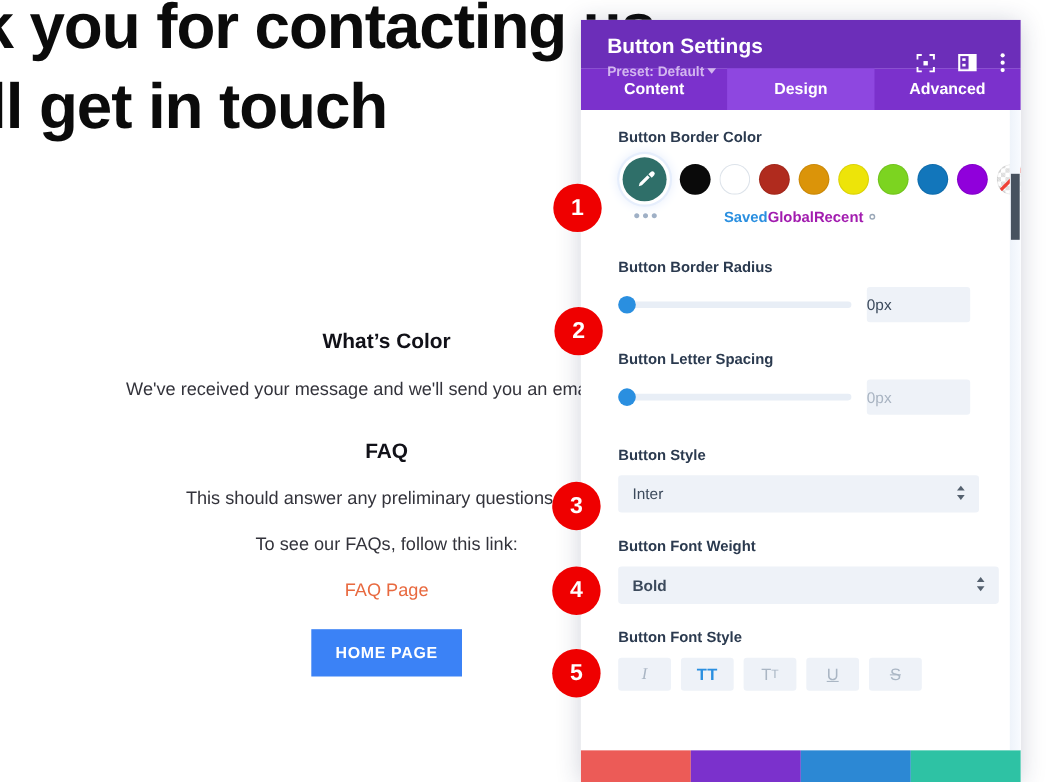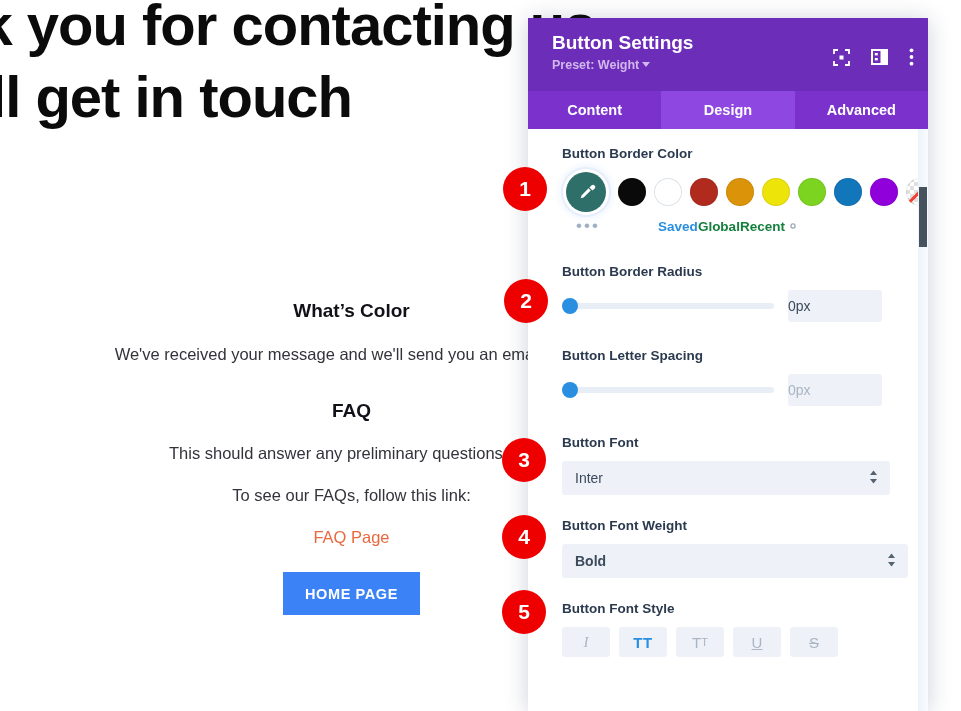--- a/index.html
+++ b/index.html
@@ -99,21 +99,21 @@
     width: 400px;
     height: 693px;
     background: #ffffff;
     box-shadow: 0 2px 22px rgba(30, 40, 80, 0.22);
     overflow: hidden;
   }
   .modal-header {
     background: #6c2eb9;
     padding: 14px 18px 12px 24px;
     position: relative;
-    height: 73px;
+    height: 44px;
     box-sizing: border-box;
   }
   .modal-title {
     color: #ffffff;
     font-size: 19px;
     font-weight: bold;
     margin: 0;
     line-height: 22px;
   }
   .modal-preset {
@@ -245,21 +245,21 @@
   .sw-tabs {
     display: flex;
     align-items: center;
     justify-content: center;
     margin-top: -14px;
     padding-right: 7px;
   }
   .sw-tab {
     font-size: 13.5px;
     font-weight: bold;
-    color: #15803d;
+    color: #a21caf;
     cursor: pointer;
   }
   .sw-tab.active { color: #2a8fe0; }
 
   
   .slider-row {
     display: flex;
     align-items: center;
     gap: 14px;
   }
@@ -398,21 +398,21 @@
       </div>
     </div>
 
   </div>
 
   <div class="modal">
 
     <div class="modal-header">
       <h1 class="modal-title">Button Settings</h1>
       <div class="modal-preset">
-        <span>Preset: Weight</span><i class="caret-dn"></i>
+        <span>Preset: Default</span><i class="caret-dn"></i>
       </div>
 
       <div class="hdr-icons">
         <span class="hdr-icon">
           <svg width="17" height="17" viewBox="0 0 17 17">
             <g fill="none" stroke="#ffffff" stroke-width="1.8">
               <path d="M1 5V1h4M12 1h4v4M16 12v4h-4M5 16H1v-4"></path>
             </g>
             <rect x="6.5" y="6.5" width="4" height="4" fill="#ffffff"></rect>
           </svg>
@@ -491,21 +491,21 @@
         <p class="field-label">Button Letter Spacing</p>
         <div class="slider-row">
           <div class="slider">
             <div class="slider-knob"></div>
           </div>
           <div class="num-box placeholder">0px</div>
         </div>
       </div>
 
       <div class="field" style="padding-top:29px;padding-right:38px;">
-        <p class="field-label">Button Font</p>
+        <p class="field-label">Button Style</p>
         <div class="select-box">
           <span>Inter</span>
           <span class="select-arrows">
             <svg width="9" height="16" viewBox="0 0 9 16">
               <path d="M4.5 1.5L8 6H1z" fill="#55616f"></path>
               <path d="M4.5 14.5L1 10h7z" fill="#55616f"></path>
             </svg>
           </span>
         </div>
       </div>

